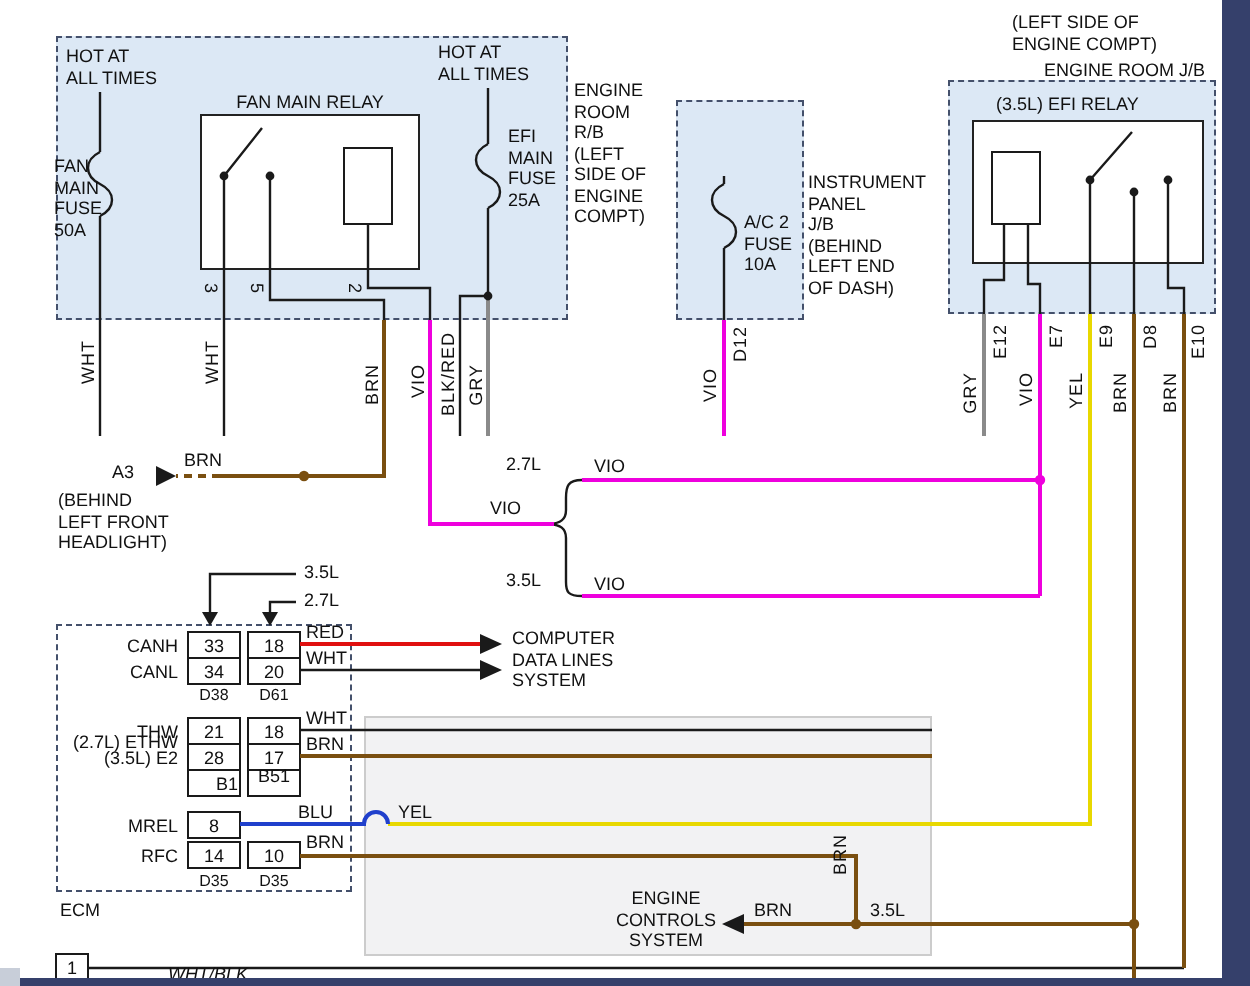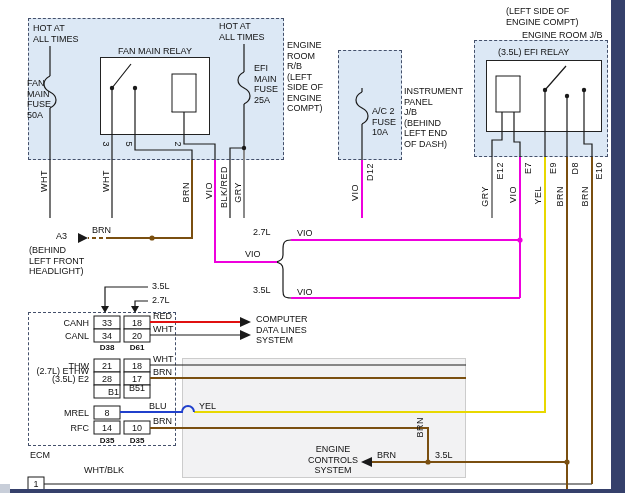--- a/index.html
+++ b/index.html
@@ -1,21 +1,21 @@
 <!DOCTYPE html>
 <html><head>
 <meta charset="utf-8">
 <style>
   html,body{margin:0;padding:0;background:#fff;}
   .stage{position:relative;width:625px;height:493px;background:#ffffff;overflow:hidden;
          font-family:"Liberation Sans",sans-serif;}
   .t{position:absolute;font-size:9px;line-height:10.5px;color:#111;white-space:pre-line;}
   .c{text-align:center;}
   .r{text-align:right;}
-  .s8{font-size:8px;line-height:9px;font-weight:bold;}
+  .s8{font-size:8px;line-height:9px;}
   .vert{position:absolute;font-size:9px;color:#111;writing-mode:vertical-rl;transform:rotate(180deg);letter-spacing:0.5px;}
   .rot90{position:absolute;font-size:9px;color:#111;transform:rotate(90deg);}
   .box{position:absolute;box-sizing:border-box;}
   .jb{border:1px dashed #44506b;}
   .relay{background:#ffffff;border:1px solid #222;}
   .ecmbox{background:#ffffff;border:1px dashed #44506b;}
   .graypanel{background:#f2f2f3;border:1px solid #cccccc;}
   svg.wires{position:absolute;left:0;top:0;}
   .framebar{position:absolute;}
 </style>
@@ -257,18 +257,18 @@
 SYSTEM</span>
   <span class="t c" style="left:304px;top:444px;width:58px;">ENGINE
 CONTROLS
 SYSTEM</span>
   <span class="t" style="left:377px;top:450px;">BRN</span>
   <span class="t" style="left:435px;top:450px;">3.5L</span>
   <span class="vert" style="left:415px;top:417px;">BRN</span>
 
   <span class="t" style="left:30px;top:450px;">ECM</span>
   <span class="t c" style="left:28px;top:479px;width:16px;">1</span>
-  <span class="t" style="left:84px;top:465px;">WHT/BLK</span>
+  <span class="t" style="left:84px;top:482px;font-style:italic;">WHT/BLK</span>
 
   <div class="framebar" style="left: 611px; top: 0px; width: 14px; height: 493px; background: rgb(53, 64, 107);"></div>
   <div class="framebar" style="left: 0px; top: 489px; width: 611px; height: 4px; background: rgb(53, 64, 107);"></div>
   <div class="framebar corner" style="left: 0px; top: 484px; width: 10px; height: 9px; background: rgb(200, 206, 217);"></div>
 </div>
 
 </body></html>

